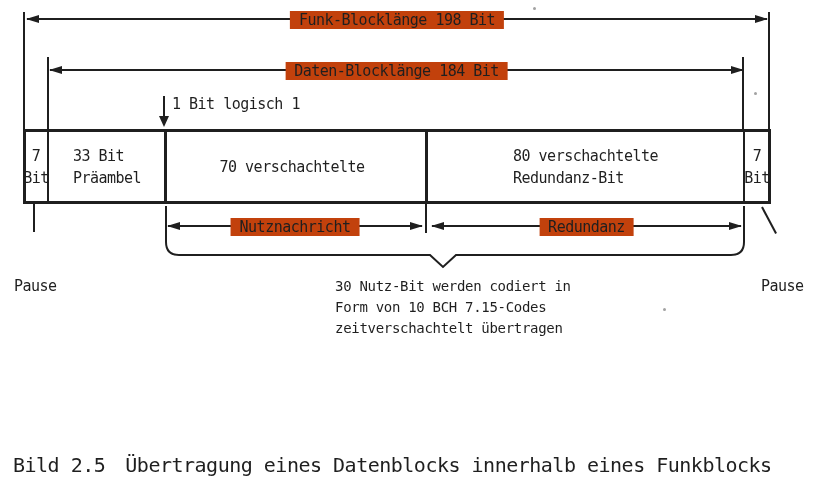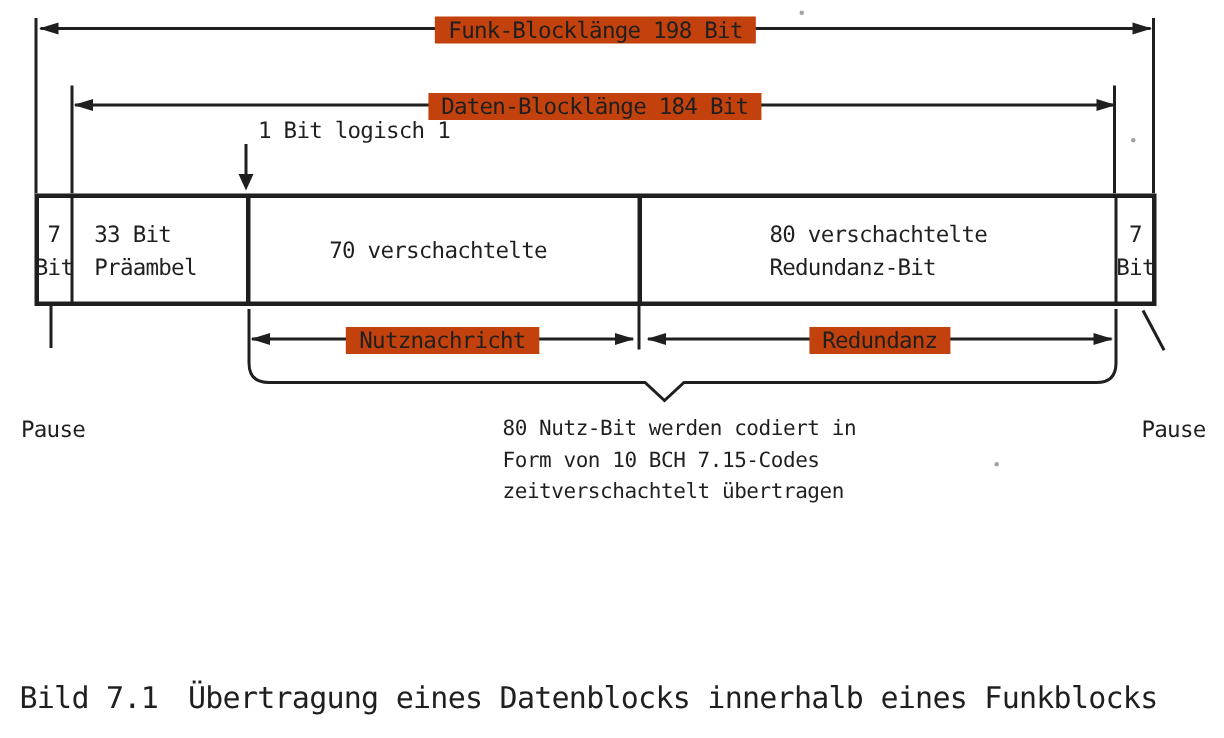--- a/index.html
+++ b/index.html
@@ -68,35 +68,35 @@
     <div class="dim-label">Daten-Blocklänge 184 Bit</div>
   </div>
 
   <div class="v-line" style="left:23px;top:12px;height:117px;"></div>
   <div class="v-line" style="left:768px;top:12px;height:117px;"></div>
   <div class="v-line" style="left:47px;top:57px;height:72px;"></div>
   <div class="v-line" style="left:742px;top:57px;height:72px;"></div>
 
   <div class="v-line" style="left:163px;top:96px;height:21px;"></div>
   <div class="ah ah-down" style="left:159px;top:116px;"></div>
-  <div class="marker-label" style="left:172px;top:78px;">1 Bit logisch 1</div>
+  <div class="marker-label" style="left:172px;top:95px;">1 Bit logisch 1</div>
 
   <div class="main-box"></div>
   <div class="divider" style="left:47px;width:2px;"></div>
   <div class="divider" style="left:164px;width:3px;"></div>
   <div class="divider" style="left:425px;width:3px;"></div>
   <div class="divider" style="left:743px;width:2px;"></div>
 
   <div class="cell" style="left:25px;width:22px;">
     <div class="inner center">
       <div>7</div>
       <div>Bit</div>
     </div>
   </div>
-  <div class="cell" style="left:40px;width:114px;">
+  <div class="cell" style="left:50px;width:114px;">
     <div class="inner">
       <div>33 Bit</div>
       <div>Präambel</div>
     </div>
   </div>
   <div class="cell" style="left:167px;width:250px;">
     <div class="inner">
       <div>70 verschachtelte</div>
     </div>
   </div>
@@ -132,27 +132,27 @@
     <div class="ah ah-left"></div>
     <div class="ah ah-right"></div>
     <div class="dim-label">Redundanz</div>
   </div>
 
   <svg class="brace-svg" width="590" height="70" viewBox="0 0 590 70">
     <path d="M6 4 V40 Q6 53 19 53 H270 L283 65 L296 53 H571 Q584 53 584 40 V4" fill="none" stroke="#1f1f1f" stroke-width="2"></path>
   </svg>
 
   <div class="note">
-    <div>80 Nutz-Bit werden codiert in</div>
+    <div>30 Nutz-Bit werden codiert in</div>
     <div>Form von 10 BCH 7.15-Codes</div>
     <div>zeitverschachtelt übertragen</div>
   </div>
 
   <div class="caption">
-    <span>Bild 7.1</span>
+    <span>Bild 2.5</span>
     <span>Übertragung eines Datenblocks innerhalb eines Funkblocks</span>
   </div>
 
   <div class="speck" style="left:533px;top:7px;"></div>
   <div class="speck" style="left:754px;top:92px;"></div>
   <div class="speck" style="left:663px;top:308px;"></div>
 
 </div>
 
 </body></html>

